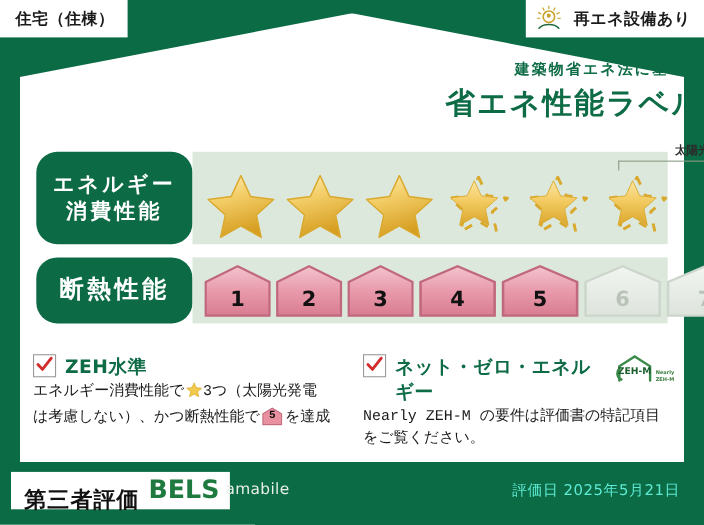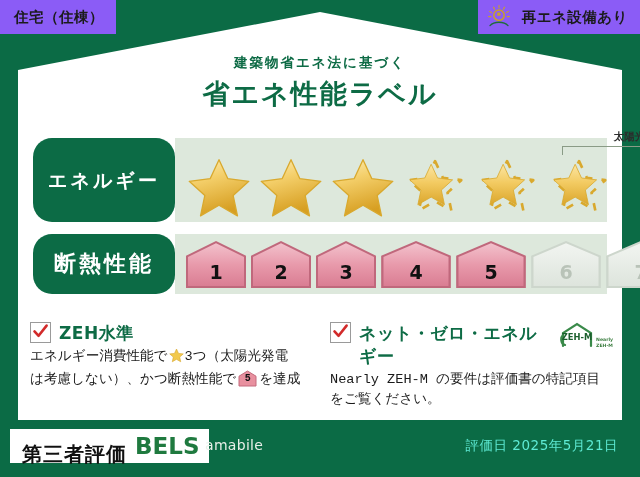--- a/index.html
+++ b/index.html
@@ -14,31 +14,31 @@
   
   .white-panel{
     position:absolute;left:18px;top:8px;width:604px;height:412px;
     background:#ffffff;
     -webkit-clip-path:polygon(0 62px, 302px 4px, 604px 62px, 604px 412px, 0 412px);
     clip-path:polygon(0 62px, 302px 4px, 604px 62px, 604px 412px, 0 412px);
   }
 
   
   .tag{
-    position:absolute;background:#8b5cf6;display:flex;align-items:center;
+    position:absolute;background:#ffffff;display:flex;align-items:center;
     box-sizing:border-box;
   }
   .tag-left{left:0;top:0;height:34px;padding:0 12px 0 14px;}
   .tag-left span{font-size:14.5px;font-weight:bold;color:#1b1b1b;letter-spacing:.5px;}
   .tag-right{right:0;top:0;height:34px;padding:0 12px 0 8px;gap:10px;}
   .tag-right span.txt{font-size:14.5px;font-weight:bold;color:#1b1b1b;letter-spacing:.5px;}
   .sun-icon{width:26px;height:26px;display:block;}
 
   
-  .title-block{position:absolute;left:0;right:0;top:54px;text-align:center;}
+  .title-block{position:absolute;left:0;right:0;top:54px;text-align:right;}
   .title-sub{font-size:13.5px;font-weight:bold;color:#0d6b45;letter-spacing:2px;}
   .title-main{font-size:27px;font-weight:bold;color:#0d6b45;letter-spacing:2px;margin-top:4px;}
 
   
   .row{position:absolute;display:flex;align-items:stretch;}
   .row-cap{
     width:142px;background:#0c6b45;color:#fff;
     display:flex;flex-direction:column;align-items:center;justify-content:center;
     font-weight:bold;letter-spacing:3px;line-height:1.28;border-radius:19px;
   }
@@ -131,20 +131,21 @@
   </div>
 
   <div class="title-block">
     <div class="title-sub">建築物省エネ法に基づく</div>
     <div class="title-main">省エネ性能ラベル</div>
   </div>
 
   <div class="row" id="row-energy">
     <div class="row-cap">
       <div>エネルギー</div>
+      <div>消費性能</div>
     </div>
     <div class="row-body">
 
       <div class="solar-note">
         <div class="cap">太陽光発電(自家消費)分</div>
       </div>
       <div class="bracket"></div>
 
       <div class="stars" id="stars-container">
           <div class="star-wrap">

